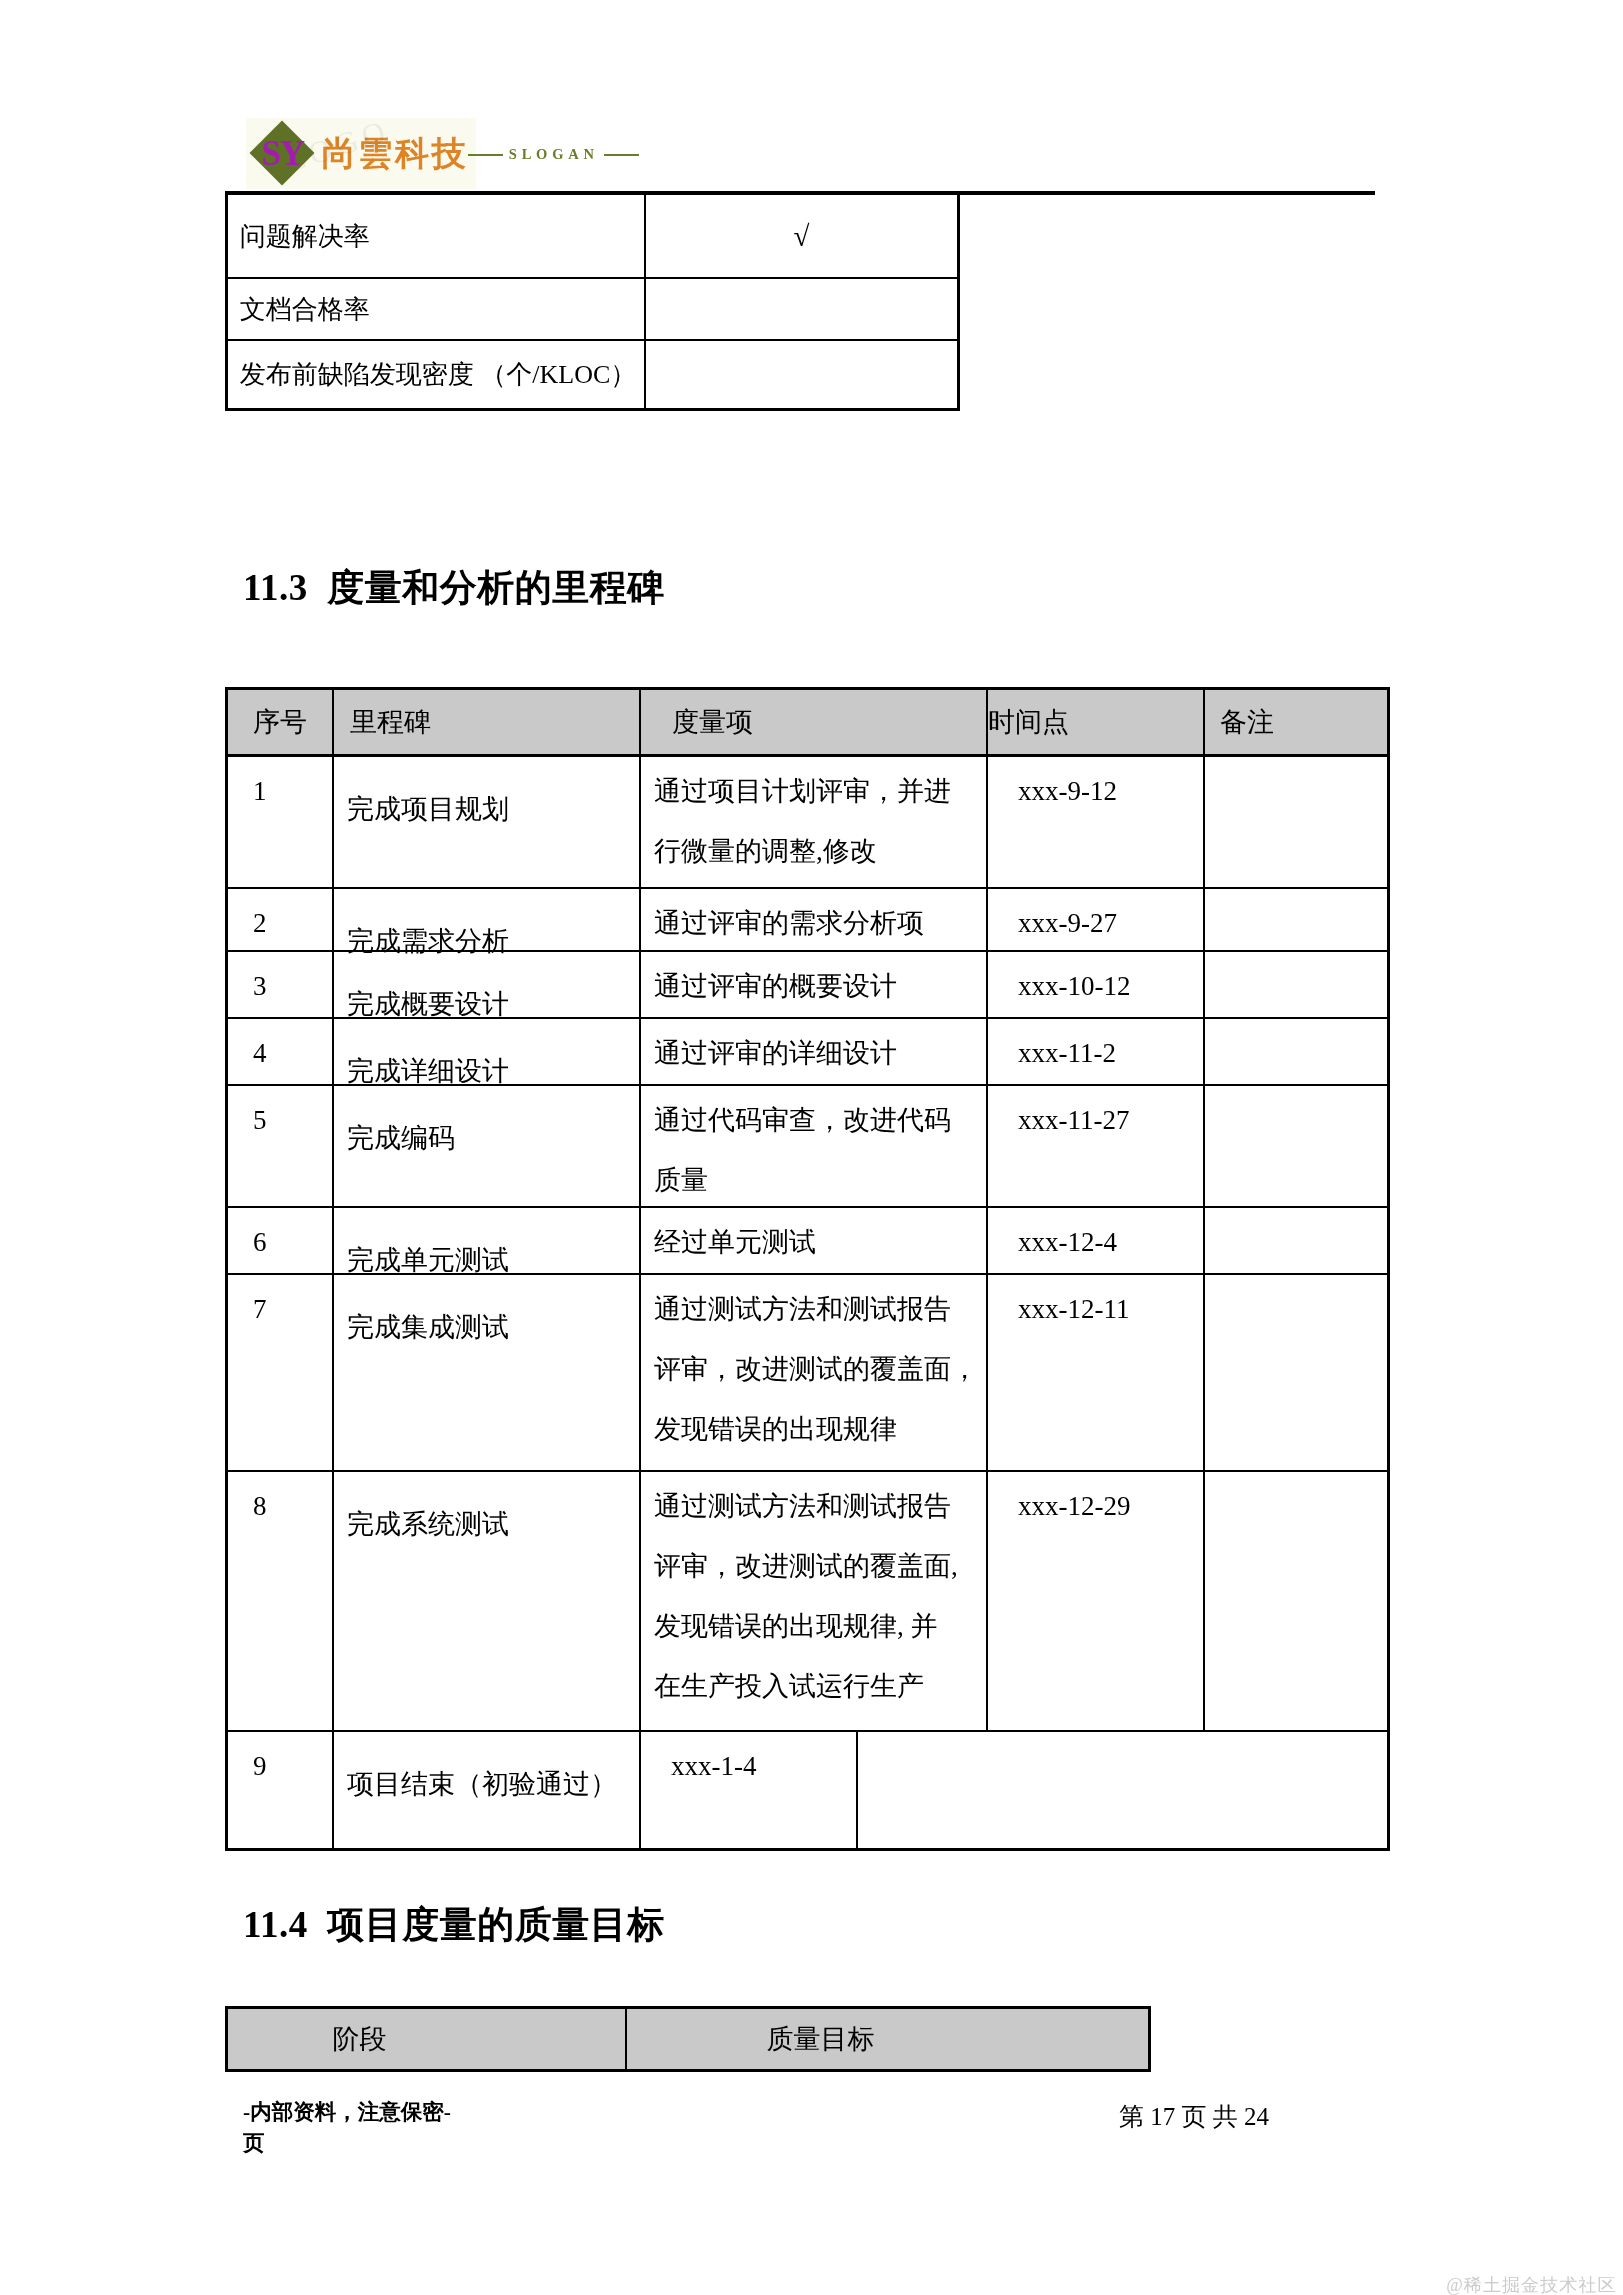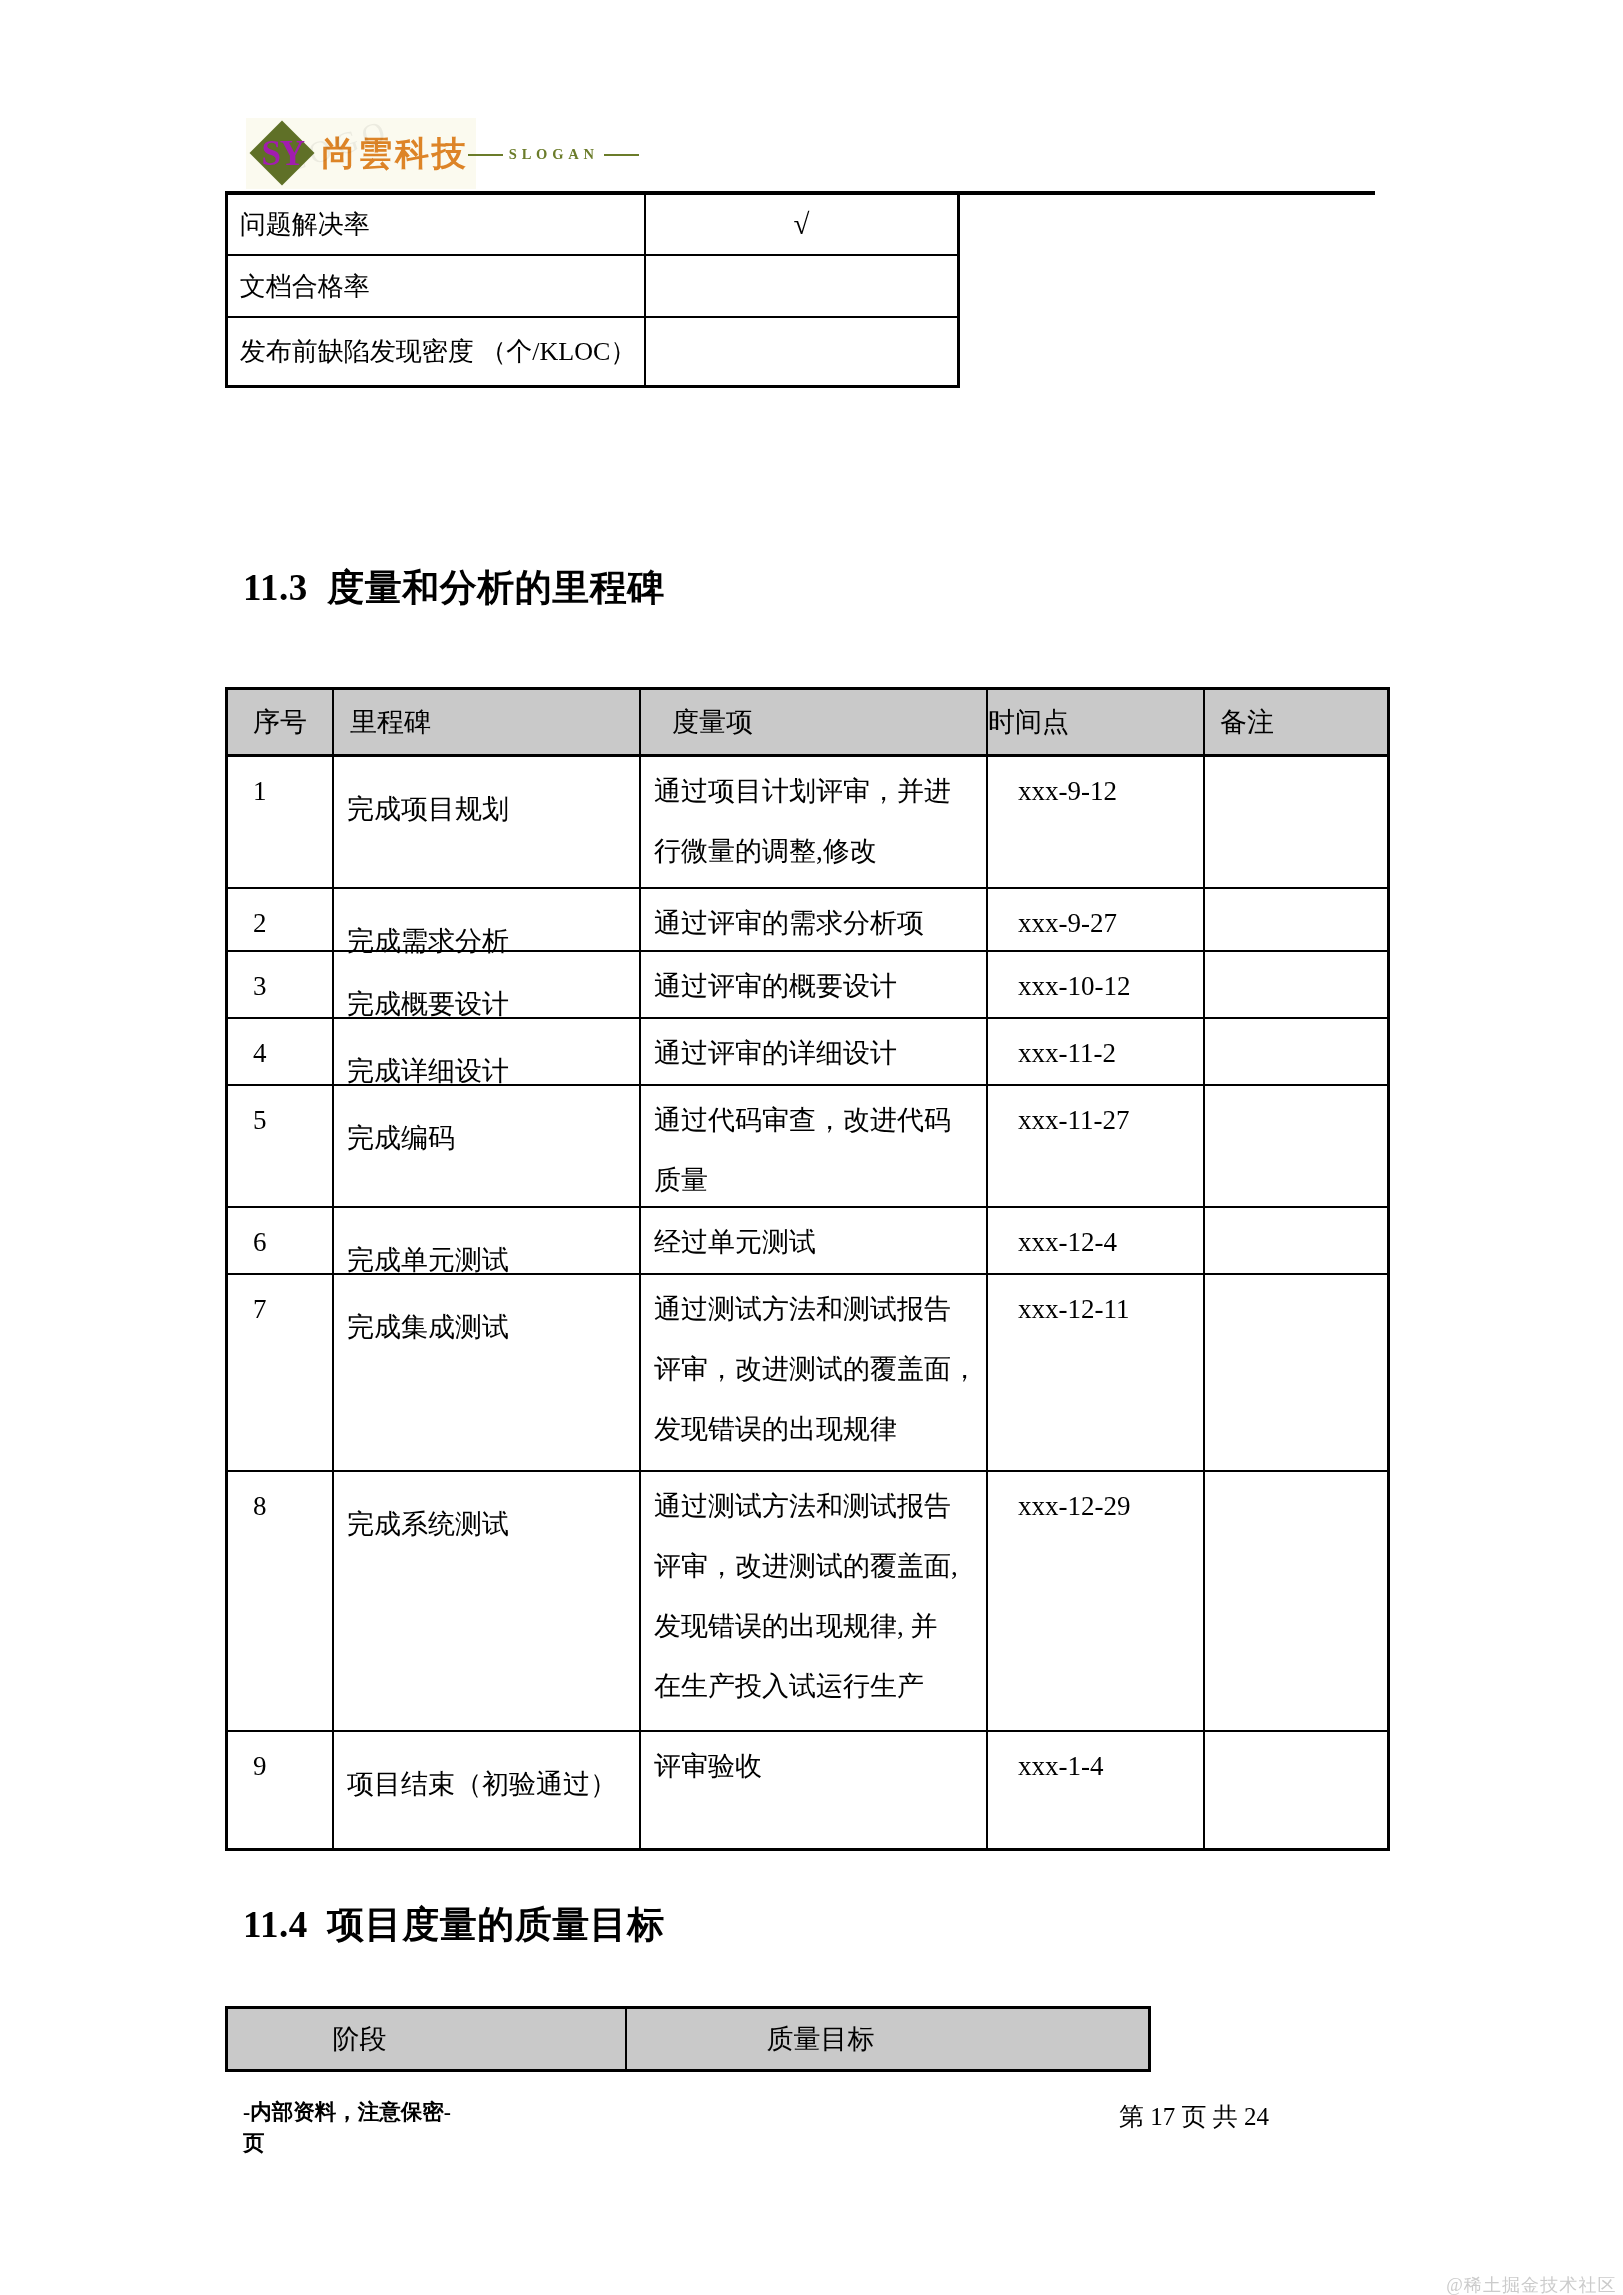--- a/index.html
+++ b/index.html
@@ -40,21 +40,21 @@
   
   .header-rule { position:absolute; left:225px; top:191px; width:1150px; height:3.8px; background:#000; }
 
   
   .toptable {
     position:absolute; left:225px; top:195px; width:735px;
     border-left:3.2px solid #000; border-right:3.2px solid #000; border-bottom:3.2px solid #000;
   }
   .ttrow { display:flex; }
   .ttrow + .ttrow { border-top:2.1px solid #000; }
-  .ttrow.ra { height:59px; } .ttrow.rb { height:62px; } .ttrow.rc { height:69px; }
+  .ttrow.ra { height:82px; } .ttrow.rb { height:62px; } .ttrow.rc { height:69px; }
   .ttlabel {
     width:418px; border-right:2.7px solid #000; display:flex; align-items:center;
     padding-left:11.8px; font-size:26px; white-space:nowrap;
   }
   .ttvalue { flex:1; display:flex; align-items:center; justify-content:center; font-size:29px; }
 
   
   .sec-heading {
     position:absolute; left:243px; font-size:37px; font-weight:bold;
     white-space:pre; letter-spacing:0.5px;
@@ -212,21 +212,20 @@
     <div class="c-mt">通过测试方法和测试报告
 评审，改进测试的覆盖面,
 发现错误的出现规律, 并
 在生产投入试运行生产</div>
     <div class="c-tm">xxx-12-29</div>
     <div class="c-bz"></div>
   </div>
   <div class="mrow body r9">
     <div class="c-no">9</div>
     <div class="c-ms">项目结束（初验通过）</div>
-    <div class="c-mt">评审验收</div>
     <div class="c-tm">xxx-1-4</div>
     <div class="c-bz"></div>
   </div>
 </div>
 
 <div class="sec-heading h114">11.4  项目度量的质量目标</div>
 
 <div class="qtable">
   <div class="qrow">
     <div class="q-stage">阶段</div>

